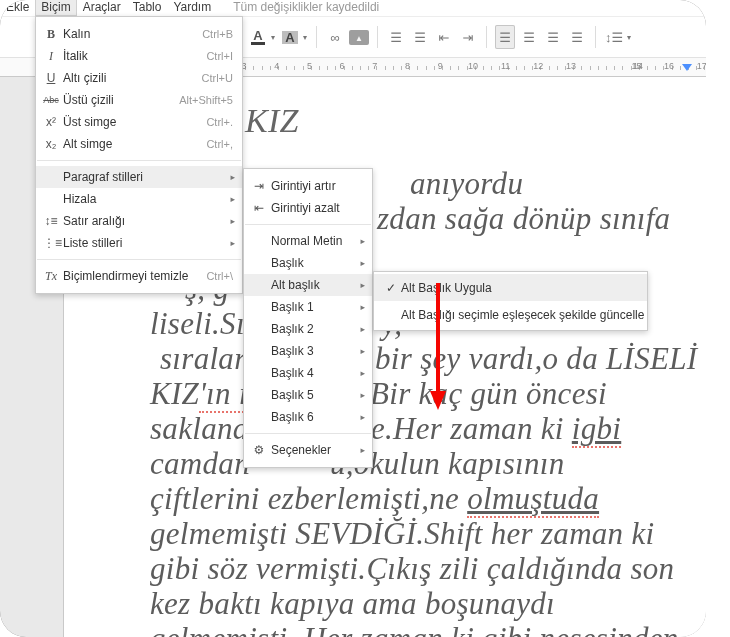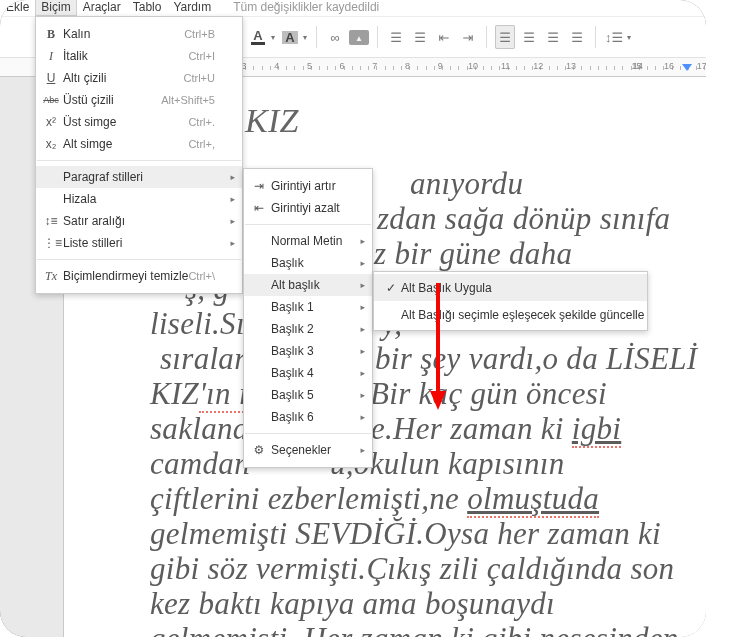--- a/index.html
+++ b/index.html
@@ -57,21 +57,21 @@
   .mrow{height:22px;display:flex;align-items:center;position:relative;
         font-size:12px;color:#333;cursor:default;}
   .mrow.hl{background:#eee;}
   .micon{width:16px;margin:0 4px 0 7px;text-align:center;color:#555;font-size:12px;flex:none;line-height:1;}
   .micon.b{font-weight:bold;font-family:"Liberation Serif",serif;}
   .micon.i{font-style:italic;font-family:"Liberation Serif",serif;}
   .micon.u{text-decoration:underline;}
   .micon.st{font-size:9px;text-decoration:line-through;}
   .micon.tx{font-style:italic;font-family:"Liberation Serif",serif;}
   .mlabel{white-space:nowrap;}
-  .msc{margin-left:auto;margin-right:27px;color:#9a9a9a;font-size:11px;}
+  .msc{margin-left:auto;margin-right:9px;color:#9a9a9a;font-size:11px;}
   .marr{position:absolute;right:7px;top:50%;transform:translateY(-50%);color:#777;font-size:9px;}
   .msep{height:1px;background:#e4e4e4;margin:5px 1px;}
   .mrow.big{height:27px;font-size:12px;}
   .mcheck{width:20px;margin-left:7px;color:#444;font-size:12px;flex:none;text-align:center;}
 
   
   #arrow-line{position:absolute;left:436px;top:283px;width:4px;height:110px;background:#f50500;z-index:30;}
   #arrow-head{position:absolute;left:430px;top:391px;width:0;height:0;border-left:8px solid transparent;
        border-right:8px solid transparent;border-top:19px solid #f50500;z-index:30;}
 </style>
@@ -160,34 +160,33 @@
       <span class="rnum" style="left: 636.4px;">15</span>
       <span class="rnum" style="left: 669.1px;">16</span>
       <span class="rnum" style="left: 701.8px;">17</span>
     </div>
 
   <div id="doc">
     <div id="page"></div>
   <div class="frag title" style="left: 245px; top: 26px;"><span class="seg">KIZ</span></div>
       <div class="frag" style="left: 410px; top: 89px;"><span class="seg">anıyordu</span></div>
       <div class="frag" style="left: 377px; top: 124px;"><span class="seg">zdan sağa dönüp sınıfa</span></div>
-      <div class="frag" style="left: 374px; top: 159px;"><span class="seg">z bir güne daha</span></div>
       <div class="frag" style="left: 185px; top: 194px;"><span class="seg">ş, ğ</span></div>
       <div class="frag" style="left: 150px; top: 229px;"><span class="seg">liseli.Sın</span></div>
       <div class="frag" style="left: 382px; top: 229px;"><span class="seg">y,</span></div>
       <div class="frag" style="left: 160px; top: 264px;"><span class="seg">sıralar.</span></div>
       <div class="frag" style="left: 375px; top: 264px;"><span class="seg">bir şey vardı,o da LİSELİ</span></div>
       <div class="frag" style="left: 150px; top: 299px;"><span class="seg">KIZ</span><span class="seg squiggly">'ın i</span></div>
       <div class="frag" style="left: 370px; top: 299px;"><span class="seg">Bir kaç gün öncesi</span></div>
       <div class="frag" style="left: 150px; top: 334px;"><span class="seg">sakland</span></div>
       <div class="frag" style="left: 371px; top: 334px;"><span class="seg">e.Her zaman ki </span><span class="seg underline squiggly">igbi</span></div>
       <div class="frag" style="left: 150px; top: 369px;"><span class="seg">camdan</span></div>
       <div class="frag" style="left: 330px; top: 369px;"><span class="seg">u,okulun kapısının</span></div>
       <div class="frag" style="left: 150px; top: 404px;"><span class="seg">çiftlerini ezberlemişti,ne </span><span class="seg underline squiggly">olmuştuda</span></div>
-      <div class="frag" style="left: 150px; top: 439px;"><span class="seg">gelmemişti SEVDİĞİ.Oysa her zaman ki</span></div>
+      <div class="frag" style="left: 150px; top: 439px;"><span class="seg">gelmemişti SEVDİĞİ.Shift her zaman ki</span></div>
       <div class="frag" style="left: 150px; top: 509px;"><span class="seg">kez baktı kapıya ama boşunaydı</span></div>
       <div class="frag" style="left: 150px; top: 474px;"><span class="seg">gibi söz vermişti.Çıkış zili çaldığında son</span></div>
       <div class="frag" style="left: 150px; top: 544px;"><span class="seg">gelmemişti. Her zaman ki gibi neşesinden</span></div>
     </div>
 
   <div id="format-menu" class="menu">
       <div class="mrow">
         <span class="micon b">B</span>
         <span class="mlabel">Kalın</span>
         <span class="msc">Ctrl+B</span>

